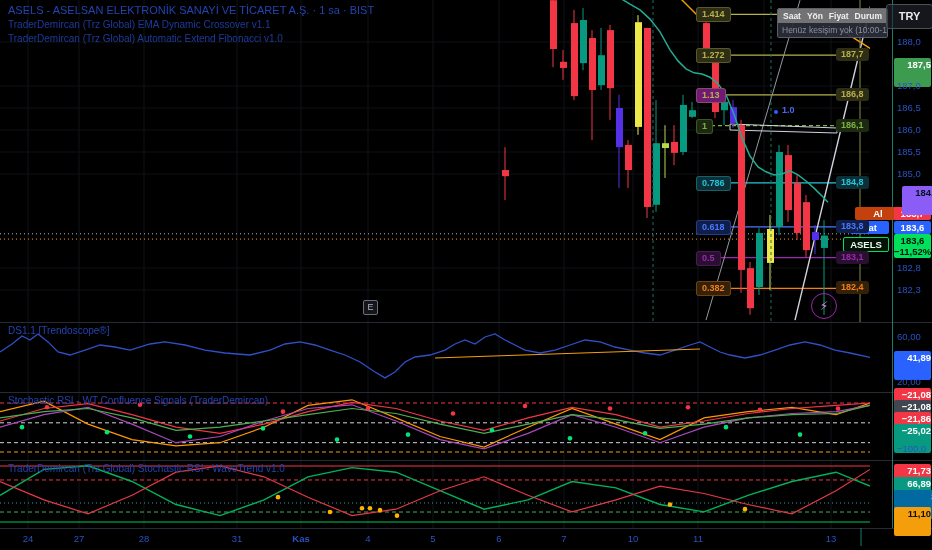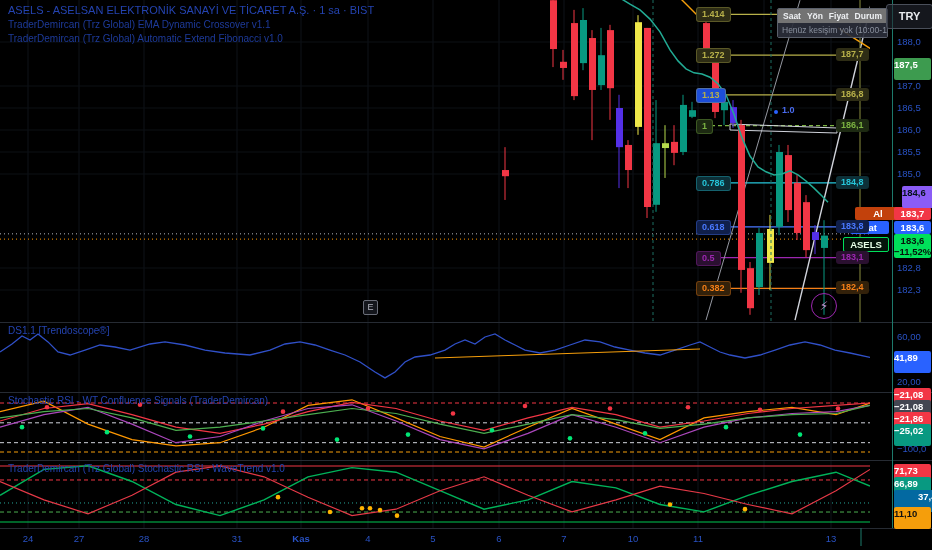--- a/index.html
+++ b/index.html
@@ -4,21 +4,21 @@
 <style>
   html,body{margin:0;padding:0;background:#000;}
   #app{position:relative;width:932px;height:550px;background:#000;overflow:hidden;
        font-family:"Liberation Sans","DejaVu Sans",sans-serif;}
   #gfx{position:absolute;left:0;top:0;}
   .abs{position:absolute;}
   .hdr-title{left:8px;top:4px;font-size:11px;font-weight:normal;color:#2443b0;white-space:nowrap;}
   .hdr-sub{left:8px;font-size:10px;color:#1d3a9a;white-space:nowrap;}
   .pane-title{left:8px;font-size:10px;color:#2443b0;white-space:nowrap;cursor:pointer;}
   .tick{color:#2952c4;font-size:9.5px;white-space:nowrap;}
-  .badge{font-size:9.5px;font-weight:bold;border-radius:2px;text-align:left;line-height:13px;height:22px;}
+  .badge{font-size:9.5px;font-weight:bold;border-radius:2px;text-align:right;line-height:13px;height:29px;}
   .fib-pill{font-size:9px;font-weight:bold;border-radius:3px;padding:0 5px;line-height:13px;height:13px;white-space:nowrap;}
   .tlabel{color:#2952c4;font-size:9.5px;transform:translateX(-50%);white-space:nowrap;}
   #tooltip{left:777px;top:8px;width:109px;border:1px solid #5a5f6a;border-radius:2px;overflow:hidden;}
   #tooltip .tt-head{display:flex;justify-content:space-between;background:#737373;color:#eef0f3;
       font-size:8.5px;font-weight:bold;padding:2px 5px;}
   #tooltip .tt-row{background:rgba(42,46,57,.92);color:#8a919e;font-size:8.5px;padding:2px 4px;white-space:nowrap;}
   #try-btn{left:886px;top:4px;width:45px;height:23px;background:#23273198;border:1px solid #4a4f5a;
       border-radius:3px;color:#e8eaed;font-size:11px;font-weight:bold;text-align:center;line-height:23px;cursor:pointer;}
   .al-box{height:13px;line-height:13px;font-size:9.5px;font-weight:bold;border-radius:2px;text-align:center;}
   #e-icon{left:363px;top:300px;width:13px;height:13px;border:1px solid #6a6d78;border-radius:2px;
@@ -240,21 +240,21 @@
     <div class="abs al-box" style="left:850px;top:221px;width:39px;background:#2962ff;color:#fff">Sat</div>
     <div class="abs al-box" style="left:894px;top:221px;width:37px;background:#2962ff;color:#fff">183,6</div>
     <div class="abs al-box" style="left:843px;top:237px;width:44px;background:#04130a;border:1px solid #00e05a;color:#e8ffe8">ASELS</div>
     <div class="abs" style="left:894px;top:234px;width:37px;background:#00e05a;border-radius:2px;color:#04130a;font-size:9.5px;font-weight:bold;text-align:center;padding:1px 0;">
       <div>183,6</div>
       <div>−11,52%</div>
     </div>
   <div class="abs fib-pill" style="left:696px;top:7.2800000000002px;background:#2e2d15;color:#b8b14a;border:1px solid #b8b14a55;">1.414</div>
       <div class="abs fib-pill" style="left:696px;top:48.2000000000005px;background:#2e2d15;color:#b8b14a;border:1px solid #b8b14a55;">1.272</div>
       <div class="abs fib-pill" style="left:836px;top:48.2000000000005px;background:#2e2d15;color:#b8b14a;">187,7</div>
-      <div class="abs fib-pill" style="left:696px;top:87.7999999999995px;background:#1d4ed8;color:#b8b14a;border:1px solid #b8b14a55;">1.13</div>
+      <div class="abs fib-pill" style="left:696px;top:87.7999999999995px;background:#701a75;color:#b8b14a;border:1px solid #b8b14a55;">1.13</div>
       <div class="abs fib-pill" style="left:836px;top:87.7999999999995px;background:#2e2d15;color:#b8b14a;">186,8</div>
       <div class="abs fib-pill" style="left:696px;top:118.60000000000025px;background:#1d2a12;color:#7cb342;border:1px solid #7cb34255;">1</div>
       <div class="abs fib-pill" style="left:836px;top:118.60000000000025px;background:#1d2a12;color:#7cb342;">186,1</div>
       <div class="abs fib-pill" style="left:696px;top:175.7999999999995px;background:#0d3038;color:#26c6da;border:1px solid #26c6da55;">0.786</div>
       <div class="abs fib-pill" style="left:836px;top:175.7999999999995px;background:#0d3038;color:#26c6da;">184,8</div>
       <div class="abs fib-pill" style="left:696px;top:219.7999999999995px;background:#101f4a;color:#4a79ff;border:1px solid #4a79ff55;">0.618</div>
       <div class="abs fib-pill" style="left:836px;top:219.7999999999995px;background:#101f4a;color:#4a79ff;">183,8</div>
       <div class="abs fib-pill" style="left:696px;top:250.60000000000025px;background:#2a1030;color:#9c27b0;border:1px solid #9c27b055;">0.5</div>
       <div class="abs fib-pill" style="left:836px;top:250.60000000000025px;background:#2a1030;color:#9c27b0;">183,1</div>
       <div class="abs fib-pill" style="left:696px;top:281.39999999999975px;background:#33210a;color:#f57f17;border:1px solid #f57f1755;">0.382</div>

